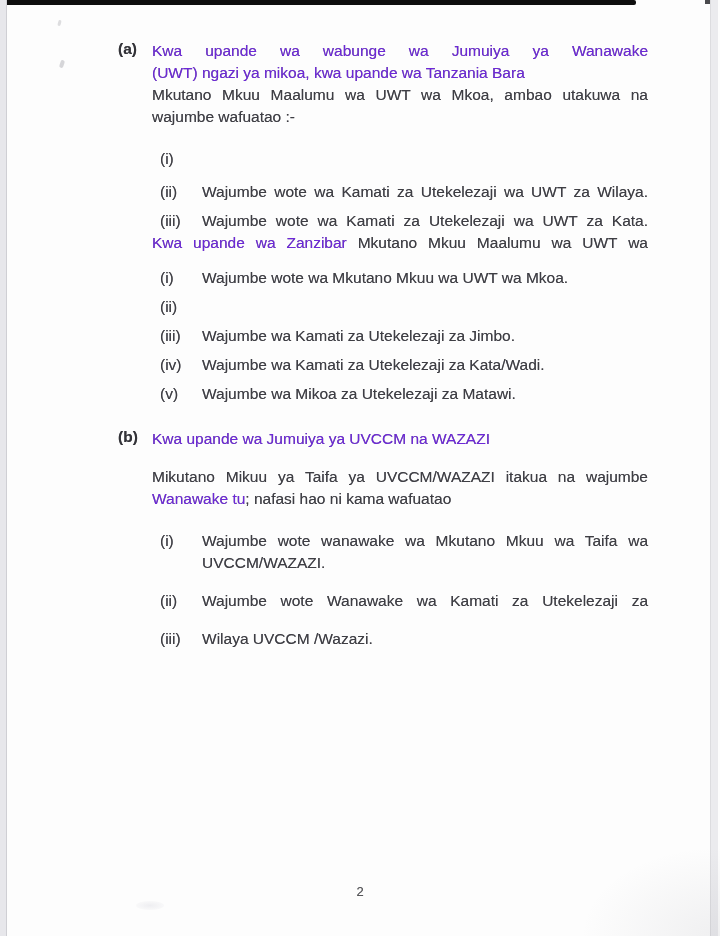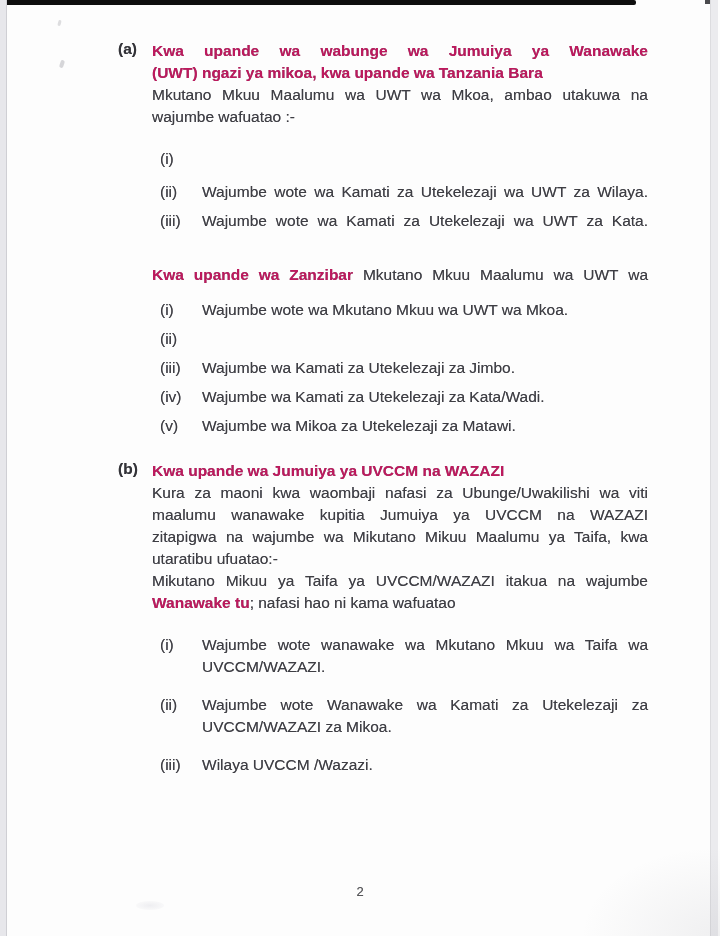--- a/index.html
+++ b/index.html
@@ -25,40 +25,40 @@
   .edge-left{position:absolute;left:0;top:0;width:6px;height:936px;background:#e7e7eb;border-right:1px solid #cfcfd4;}
   .edge-right{position:absolute;left:710px;top:0;width:7px;height:936px;background:#ebebee;border-left:1px solid #dcdcdf;}
   .speckle1{position:absolute;left:58px;top:20px;width:3px;height:6px;background:#c2c2c6;border-radius:2px;transform:rotate(14deg);opacity:.55;}
   .speckle2{position:absolute;left:60px;top:60px;width:4px;height:8px;background:#bdbdc2;border-radius:2px;transform:rotate(18deg);opacity:.6;}
   .smudge{position:absolute;left:136px;top:901px;width:28px;height:9px;background:radial-gradient(ellipse,#eeeef1,rgba(255,255,255,0));border-radius:50%;}
 
   .doc{position:absolute;left:118px;top:40px;width:530px;
        text-shadow:0 0 0.6px rgba(62,62,70,0.65);}
   .ln{line-height:22px;}
   .j{text-align:justify;text-align-last:justify;}
-  .b{font-weight:bold;color:#be185d;}
+  .b{font-weight:normal;color:#6d28d9;}
 
   .sec{display:flex;}
   .sec-label{width:34px;flex:none;font-weight:bold;color:#333338;}
   .sec-body{flex:1;min-width:0;}
 
   .item{display:flex;padding-left:8px;}
   .item .num{width:42px;flex:none;}
   .item .itext{flex:1;min-width:0;}
 
   .a-list{margin-top:20px;}
   .a-list .item-i{margin-bottom:11px;}
   .a-list .item-ii{margin-bottom:7px;}
 
-  .zanzibar{margin-top:32px;}
+  .zanzibar{}
   .z-list{margin-top:13px;}
   .z-list .item{margin-bottom:7px;}
 
   .sec-b{margin-top:16px;}
-  .b-para{}
+  .b-para{margin-top:16px;}
   .b-list{margin-top:20px;}
   .b-list .item{margin-bottom:16px;}
 
   .page-number{position:absolute;left:0;top:884px;width:720px;text-align:center;
                font-size:13px;color:#565659;text-shadow:0 0 0.5px rgba(80,80,85,0.6);}
 </style>
 </head>
 <body>
 
 <div class="page">
@@ -138,47 +138,40 @@
               </div>
           </div>
         </div>
       </div>
     </div>
 
     <div class="sec sec-b">
       <div class="sec-label">(b)</div>
       <div class="sec-body">
         <div class="ln b">Kwa upande wa Jumuiya ya UVCCM na WAZAZI</div>
-        <div>
-          <div class="ln j">Kura za maoni kwa waombaji nafasi za Ubunge/Uwakilishi wa viti</div>
-          <div class="ln j">maalumu wanawake kupitia Jumuiya ya UVCCM na WAZAZI</div>
-          <div class="ln j">zitapigwa na wajumbe wa Mikutano Mikuu Maalumu ya Taifa, kwa</div>
-          <div class="ln">utaratibu ufuatao:-</div>
-        </div>
 
         <div class="b-para">
           <div class="ln j">Mikutano Mikuu ya Taifa ya UVCCM/WAZAZI itakua na wajumbe</div>
           <div class="ln">
             <span class="b">Wanawake tu</span><span>; nafasi hao ni kama wafuatao</span>
           </div>
         </div>
 
         <div class="b-list">
           <div class="item">
             <div class="num ln">(i)</div>
             <div class="itext">
               <div class="ln j">Wajumbe wote wanawake wa Mkutano Mkuu wa Taifa wa</div>
               <div class="ln">UVCCM/WAZAZI.</div>
             </div>
           </div>
           <div class="item">
             <div class="num ln">(ii)</div>
             <div class="itext">
               <div class="ln j">Wajumbe wote Wanawake wa Kamati za Utekelezaji za</div>
-              <div class="ln">UVCCM/WAZAZI za Mikoa.</div>
             </div>
           </div>
           <div class="item">
             <div class="num ln">(iii)</div>
             <div class="itext">
               <div class="ln">Wilaya UVCCM /Wazazi.</div>
             </div>
           </div>
         </div>
       </div>

